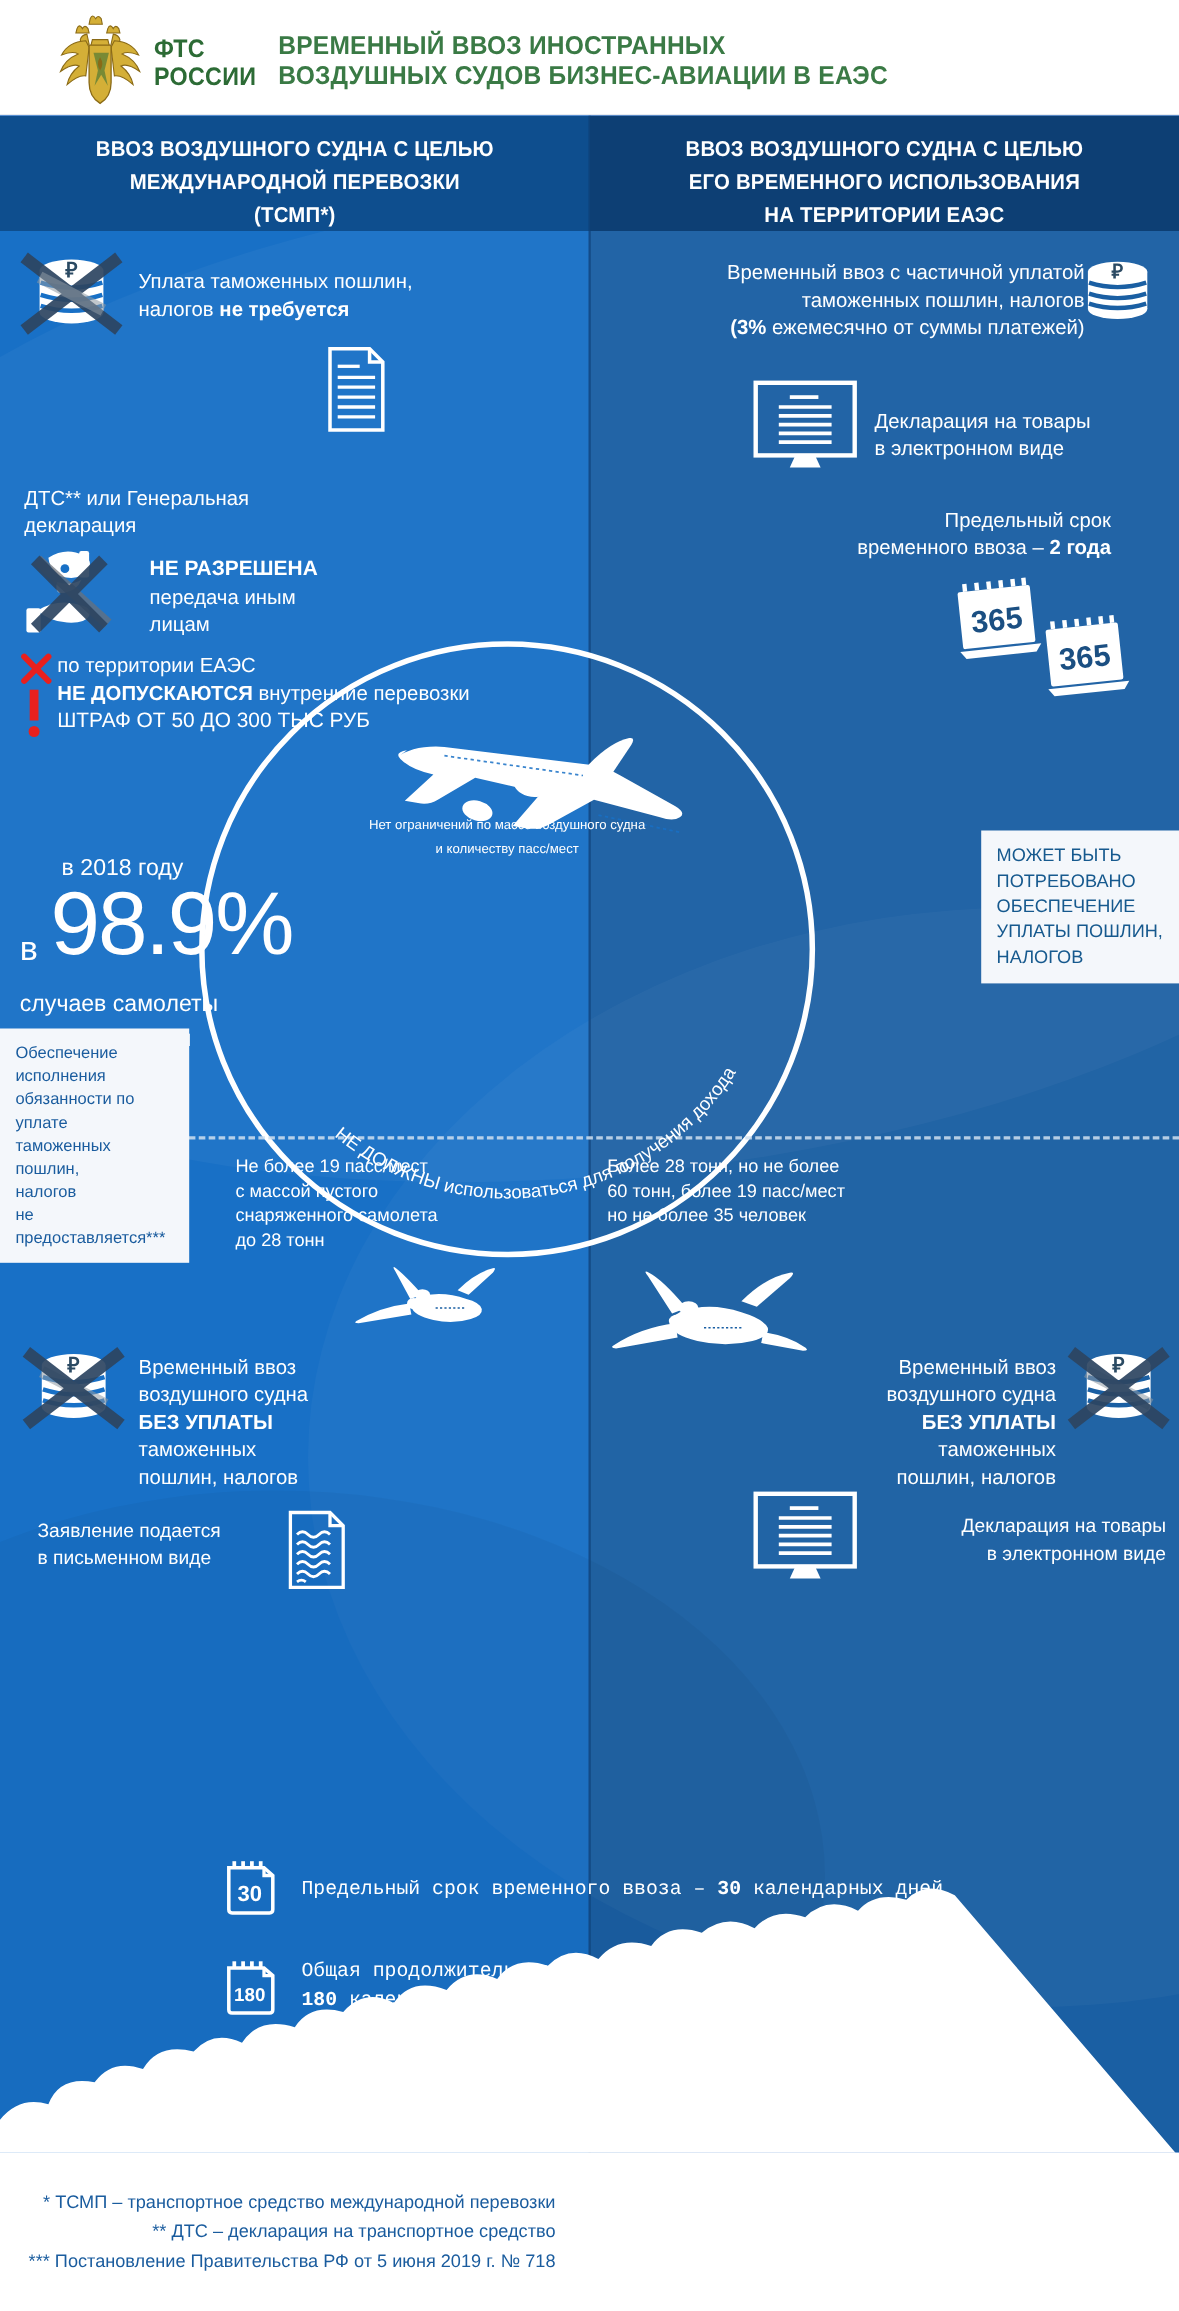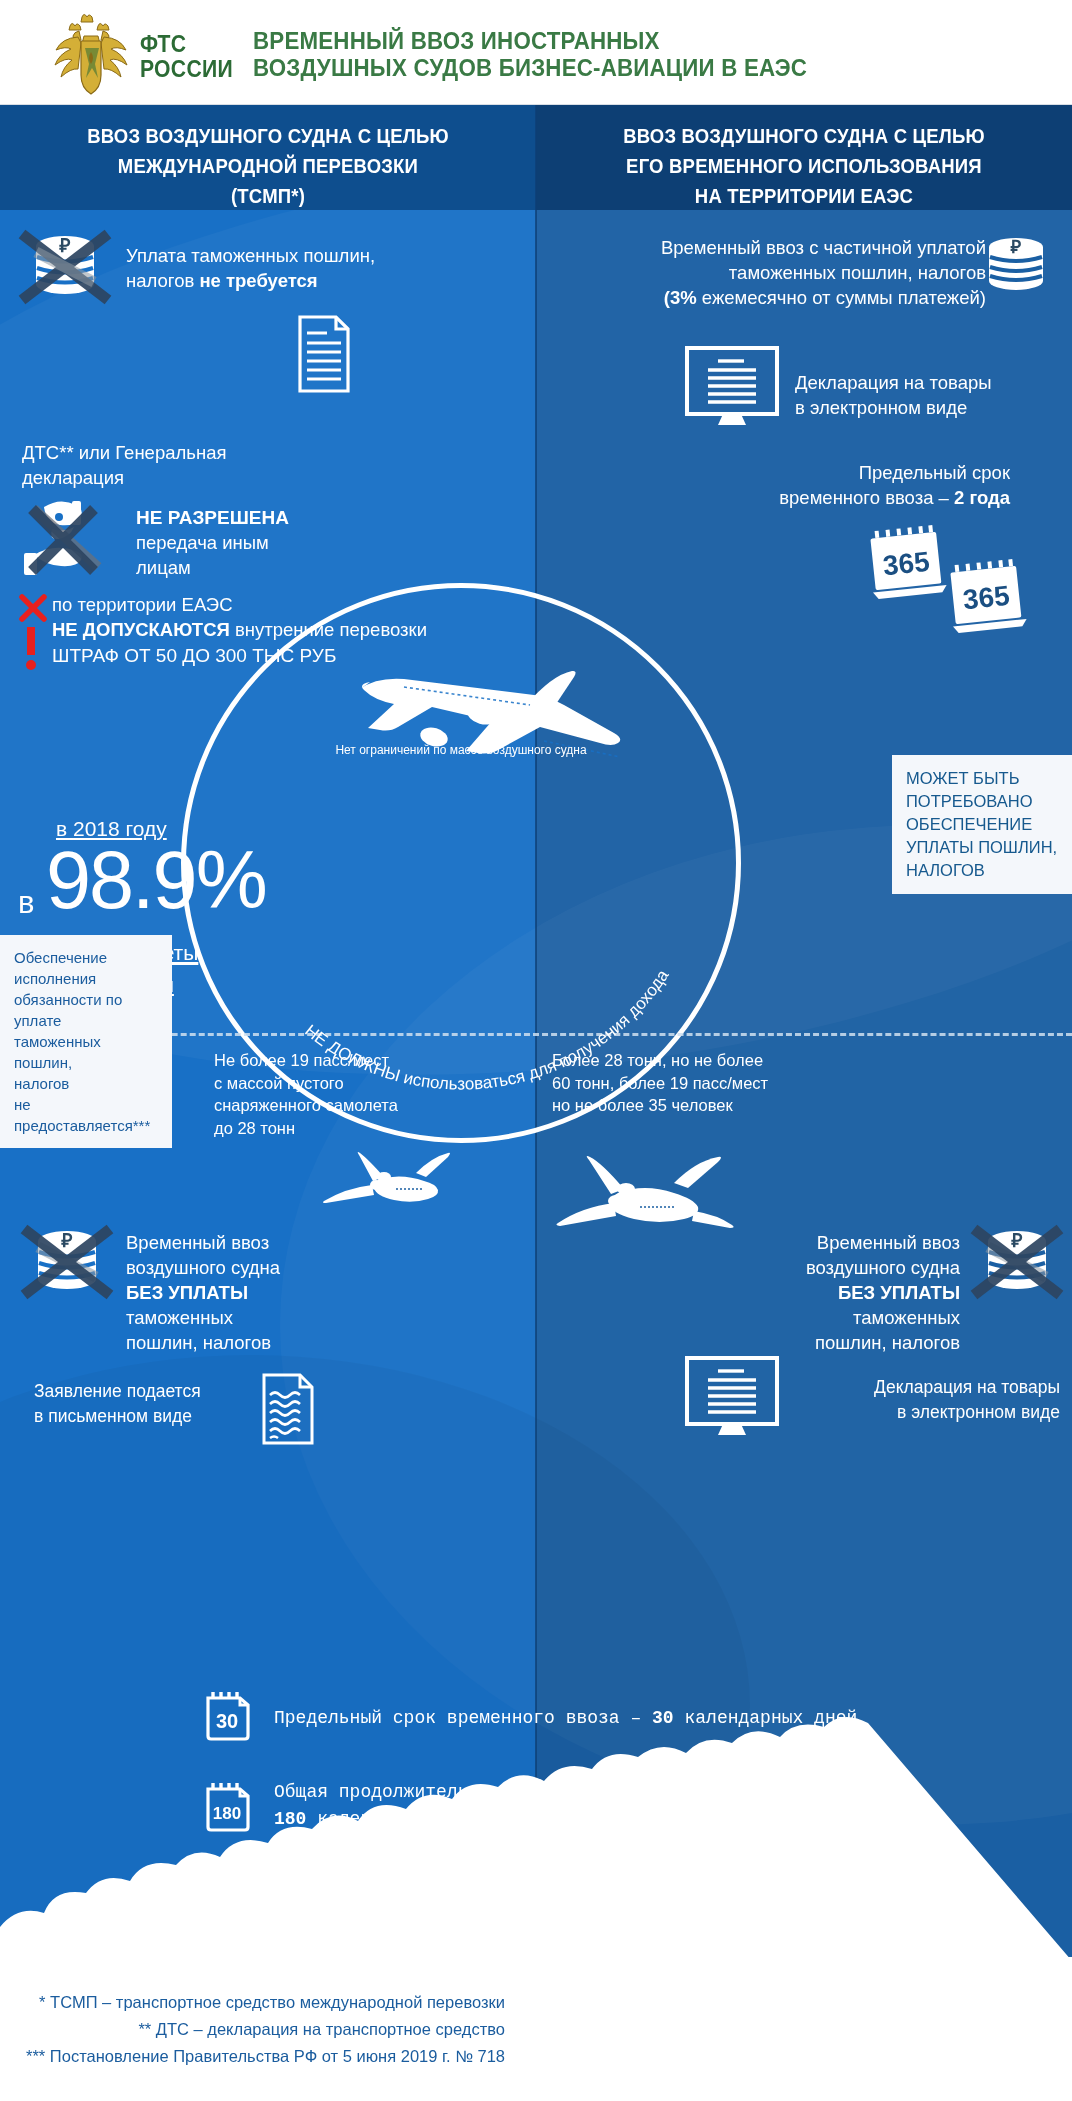--- a/index.html
+++ b/index.html
@@ -61,21 +61,21 @@
   }
   .colhead.l { left: 0; }
   .colhead.r { left: 536px; }
 
   
   .tb { position: absolute; color: #fff; font-size: 18.5px; line-height: 25px; }
   .tb b { font-weight: bold; }
   .r-al { text-align: right; }
 
   
-  .stat { position: absolute; left: 18px; top: 712px; width: 250px; color:#fff;text-decoration:underline; }
+  .stat { position: absolute; left: 18px; top: 672px; width: 250px; color:#fff; }
   .stat .yr { font-size: 21px; margin-left: 38px; }
   .stat .pct-row { position: relative; height: 92px; }
   .stat .v {
     position: absolute; left: 0; top: 44px; font-size: 31px;
   }
   .stat .pct {
     position: absolute; left: 28px; top: -6px;
     font-size: 81px; line-height: 90px; font-weight: 300;
     letter-spacing: -2px;
   }
@@ -393,20 +393,21 @@
         <ellipse cx="104" cy="92" rx="14" ry="9" transform="rotate(16 104 92)"></ellipse>
       </g>
       <g stroke="#1870c6" stroke-width="1.6" opacity=".85">
         <path d="M74 42 L200 60" stroke-dasharray="3 3"></path>
         <path d="M214 96 L290 112" stroke-dasharray="3 3"></path>
       </g>
     </svg>
   </div>
   <div class="circ-cap">
     <div>Нет ограничений по массе воздушного судна</div>
+    <div>и количеству пасс/мест</div>
   </div>
 
   <div class="dash"></div>
 
   <div class="cbox" style="left:214px;top:944px;width:220px">
     <div>Не более 19 пасс/мест</div>
     <div>с массой пустого</div>
     <div>снаряженного самолета</div>
     <div>до 28 тонн</div>
   </div>

